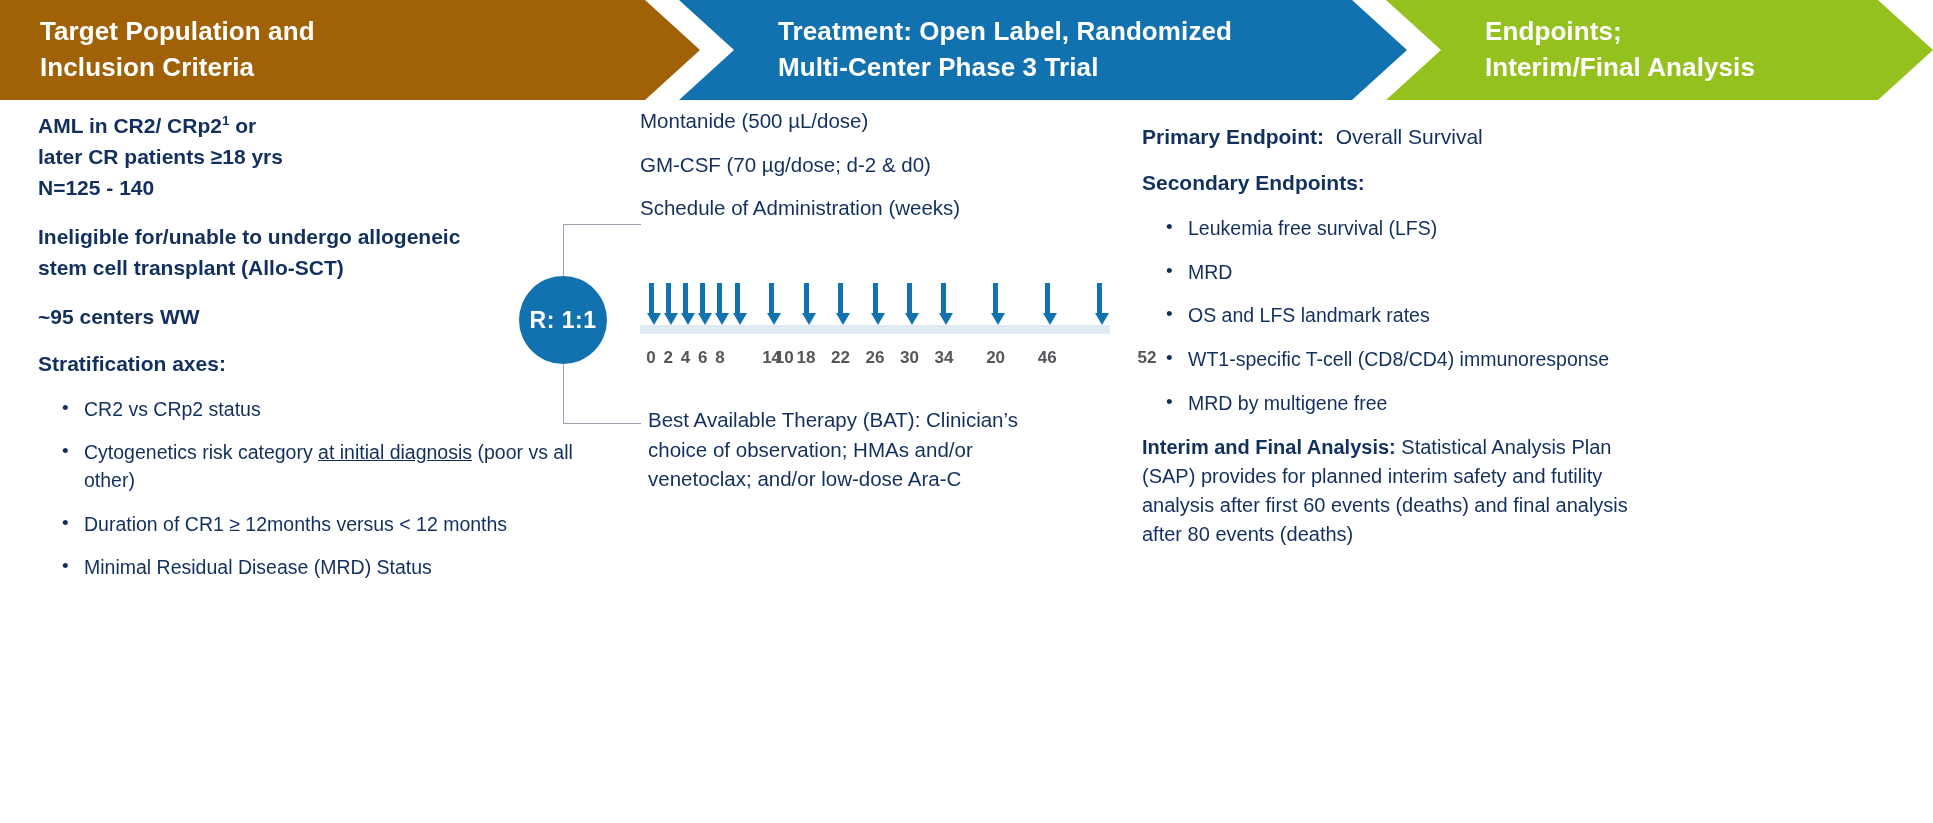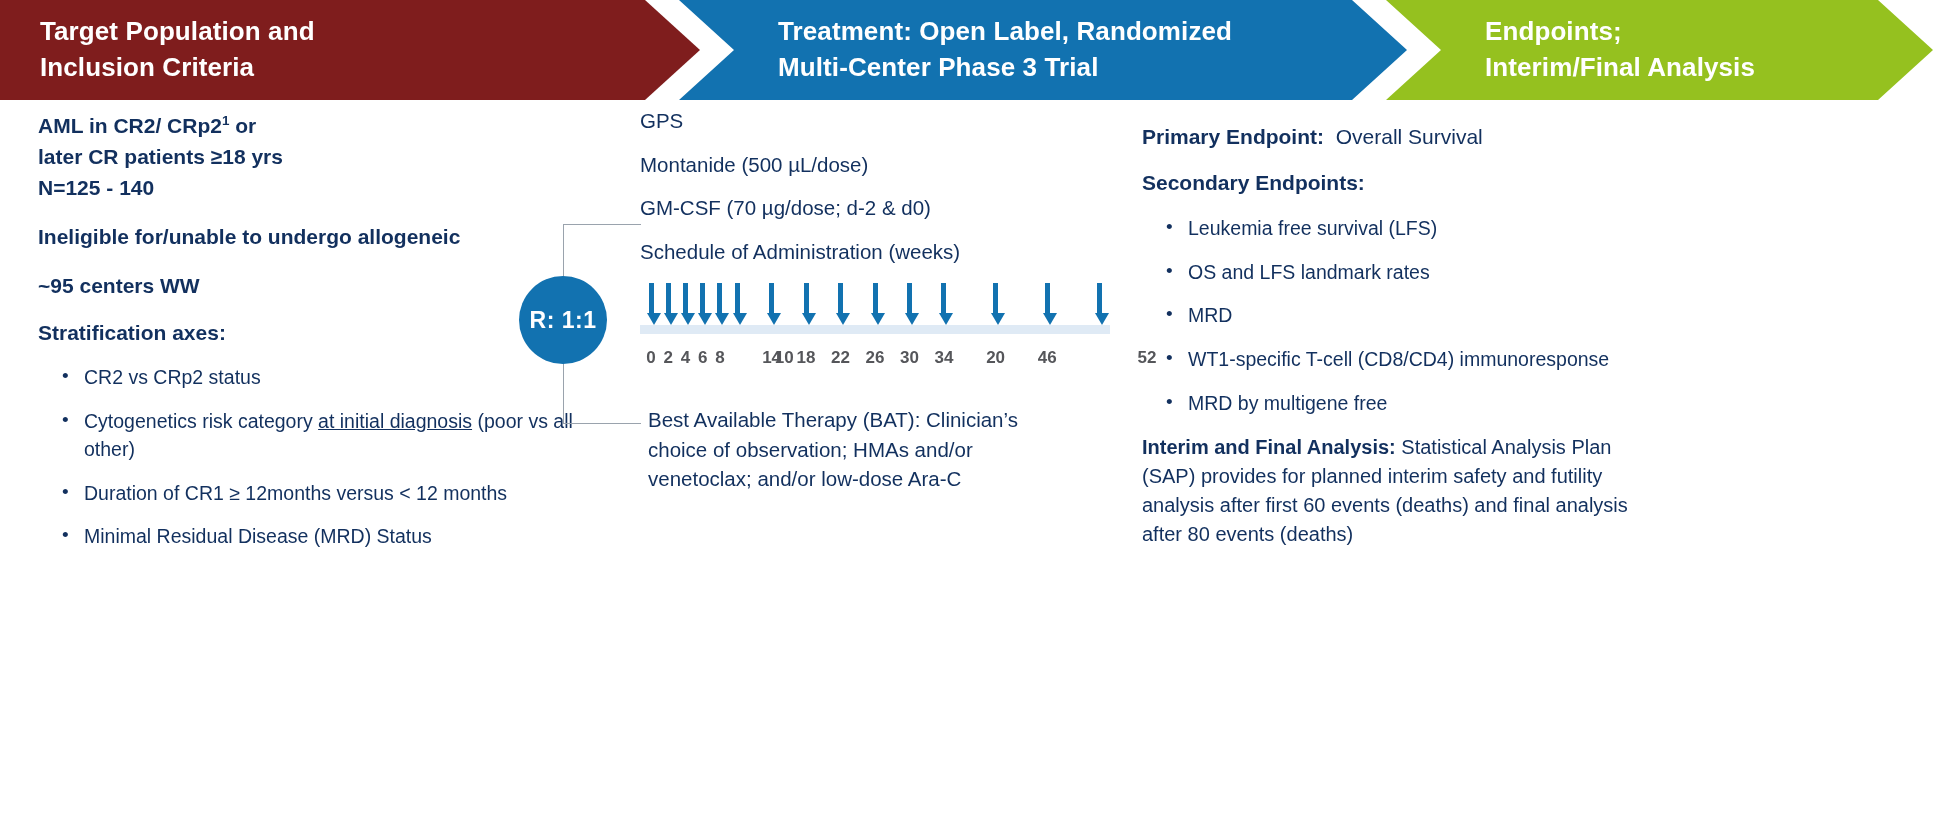--- a/index.html
+++ b/index.html
@@ -28,21 +28,21 @@
     position: absolute;
     top: 0;
     height: 100px;
     display: flex;
     flex-direction: column;
     justify-content: center;
   }
   .chev-1 {
     left: 0;
     width: 700px;
-    background: #7f1d1d;
+    background: #a16207;
     -webkit-clip-path: polygon(0 0, 645px 0, 700px 50px, 645px 100px, 0 100px);
     clip-path: polygon(0 0, 645px 0, 700px 50px, 645px 100px, 0 100px);
   }
   .chev-2 {
     left: 679px;
     width: 728px;
     background: #1272b0;
     -webkit-clip-path: polygon(0 0, 673px 0, 728px 50px, 673px 100px, 0 100px, 55px 50px);
     clip-path: polygon(0 0, 673px 0, 728px 50px, 673px 100px, 0 100px, 55px 50px);
   }
@@ -249,39 +249,39 @@
 <div class="col-left">
 
   <div class="lead-block">
     <div><span>AML in CR2/ CRp2</span><sup>1</sup><span> or</span></div>
     <div>later CR patients ≥18 yrs</div>
     <div>N=125 - 140</div>
   </div>
 
   <div class="lead-block">
     <div>Ineligible for/unable to undergo allogeneic</div>
+    <div>stem cell transplant (Allo-SCT)</div>
   </div>
 
   <div class="lead-block tight">~95 centers WW</div>
 
   <div class="lead-block tight">Stratification axes:</div>
 
   <ul class="bullet-list">
     <li><span>CR2 vs CRp2 status</span></li>
     <li><span>Cytogenetics risk category </span><span class="u">at initial diagnosis</span><span> (poor vs all other)</span></li>
     <li><span>Duration of CR1 ≥ 12months versus &lt; 12 months</span></li>
     <li><span>Minimal Residual Disease (MRD) Status</span></li>
   </ul>
 </div>
 
 <div class="bracket"></div>
 <div class="rand-circle">R: 1:1</div>
 
 <div class="col-mid">
-  <div class="mid-line">GPS</div>
   <div class="mid-line">Montanide (500 µL/dose)</div>
   <div class="mid-line">GM-CSF (70 µg/dose; d-2 &amp; d0)</div>
   <div class="mid-line">Schedule of Administration (weeks)</div>
 </div>
 
 <div class="timeline" id="timeline">
   <div class="axis-bar"></div>
 <div class="arrow" style="left: 11px;">
       <div class="shaft"></div>
       <div class="head"></div>
@@ -349,22 +349,22 @@
 <div class="col-right">
   <div class="endpoint-head">
     <span>Primary Endpoint:</span>
     <span class="normal">&nbsp;</span><span class="normal">Overall Survival</span>
   </div>
 
   <div class="endpoint-head">Secondary Endpoints:</div>
 
   <ul class="bullet-list">
     <li><span>Leukemia free survival (LFS)</span></li>
+    <li><span>MRD</span></li>
     <li><span>OS and LFS landmark rates</span></li>
-    <li><span>MRD</span></li>
     <li><span>WT1-specific T-cell (CD8/CD4) immunoresponse</span></li>
     <li><span>MRD by multigene free</span></li>
   </ul>
 
   <div class="para">
     <b>Interim and Final Analysis:</b><span> Statistical Analysis Plan (SAP) provides for planned interim safety and futility analysis after first 60 events (deaths) and final analysis after 80 events (deaths)</span>
   </div>
 </div>
 
 <div class="tick-label" style="left: 651px;">0</div>

